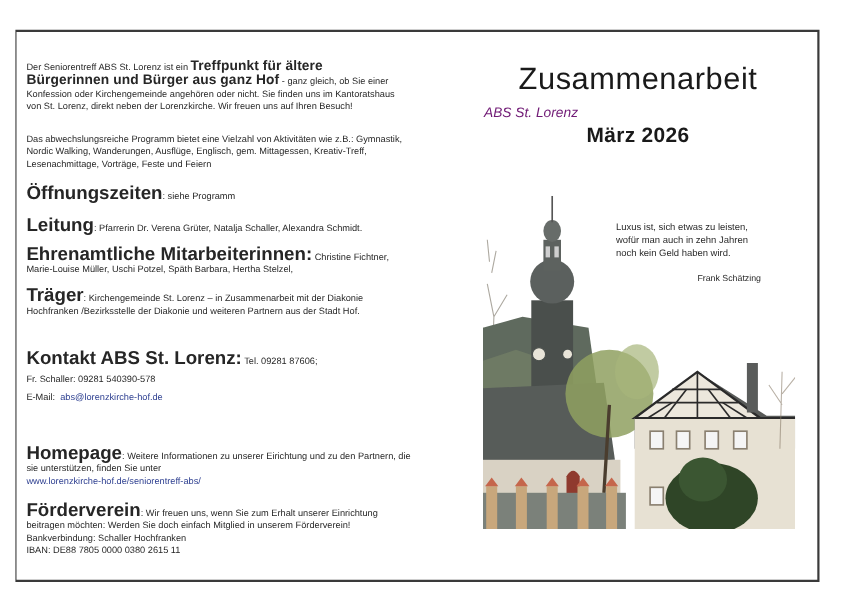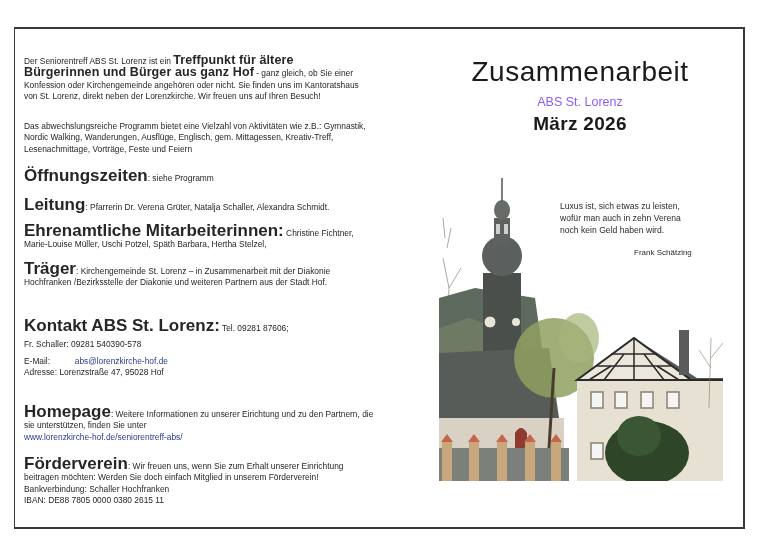--- a/index.html
+++ b/index.html
@@ -7,26 +7,26 @@
            font-family: "Liberation Sans", "DejaVu Sans", sans-serif; color: #1e1e1e; }
     .frame { position: absolute; left: 14px; top: 27px; width: 731px; height: 502px;
              border: 2px solid #3a3a3a; border-left-width: 1px; border-top-width: 2px;
              box-sizing: border-box; }
     .left { position: absolute; left: 24px; top: 44px; width: 350px; font-size: 8.4px; line-height: 11.3px; color: #262626; margin-top: 11px; }
     .left p { margin: 0; }
     .big { font-size: 12.5px; font-weight: bold; letter-spacing: 0.1px; }
     .head { font-size: 17px; font-weight: bold; }
     .sec { position: absolute; left: 24px; width: 350px; font-size: 8.4px; line-height: 11.3px; color: #262626; }
     .sec p { margin: 0; }
-    .link { color: #2b3d8f; margin-left: 20px; }
+    .link { color: #2b3d8f; }
     .ulink { color: #2b3d8f; }
     .bold { font-weight: bold; }
 
     .title { position: absolute; left: 440px; top: 56px; width: 280px; text-align: center; font-size: 28px; font-weight: normal; color: #1a1a1a; letter-spacing: 0.5px; }
-    .subtitle { position: absolute; left: 440px; top: 95px; width: 280px; text-align: center; font-size: 12.5px; color: #8b5cf6; }
+    .subtitle { position: absolute; left: 440px; top: 95px; width: 280px; text-align: left; font-size: 12.5px; color: #701a75; font-style: italic; }
     .date { position: absolute; left: 440px; top: 113px; width: 280px; text-align: center; font-size: 19px; font-weight: bold; color: #1a1a1a; letter-spacing: 0.3px; }
 
     .photo { position: absolute; left: 439px; top: 178px; width: 284px; height: 303px; overflow: hidden; }
     .quote { position: absolute; left: 560px; top: 201px; width: 170px; font-size: 8.6px; line-height: 11.8px; color: #2a2a2a; }
     .author { position: absolute; left: 634px; top: 248px; font-size: 8px; color: #2a2a2a; }
   </style>
 </head>
 <body>
 
 <div class="frame"></div>
@@ -55,21 +55,20 @@
 </div>
 
 <div class="sec" style="top:263px;">
   <p><span class="head">Träger</span><span>: Kirchengemeinde St. Lorenz – in Zusammenarbeit mit der Diakonie Hochfranken /Bezirksstelle der Diakonie und weiteren Partnern aus der Stadt Hof.</span></p>
 </div>
 
 <div class="sec" style="top:320px;">
   <p style="margin-bottom:5px;"><span class="head">Kontakt ABS St. Lorenz:</span><span> Tel. 09281 87606;</span></p>
   <p>Fr. Schaller: 09281 540390-578</p>
   <p style="margin-top:5px;"><span style="white-space:pre;">E-Mail:  </span><a class="link">abs@lorenzkirche-hof.de</a></p>
-  <p>Adresse: Lorenzstraße 47, 95028 Hof</p>
 </div>
 
 <div class="sec" style="top:406px;">
   <p><span class="head">Homepage</span><span>: Weitere Informationen zu unserer Eirichtung und zu den Partnern, die sie unterstützen, finden Sie unter</span></p>
   <p><a class="ulink">www.lorenzkirche-hof.de/seniorentreff-abs/</a></p>
 </div>
 
 <div class="sec" style="top:458px;">
   <p><span class="head">Förderverein</span><span>: Wir freuen uns, wenn Sie zum Erhalt unserer Einrichtung beitragen möchten: Werden Sie doch einfach Mitglied in unserem Förderverein!</span></p>
   <p>Bankverbindung: Schaller Hochfranken</p>
@@ -153,16 +152,16 @@
     <ellipse cx="200" cy="258" rx="22" ry="20" fill="#3b5632"></ellipse>
 
     <g stroke="#8a7d6a" stroke-width="1" fill="none" opacity="0.6">
       <path d="M270 230 L272 160 M272 180 L284 165 M272 190 L260 172"></path>
     </g>
   </svg>
 </div>
 
 <div class="quote">
   <div>Luxus ist, sich etwas zu leisten,</div>
-  <div>wofür man auch in zehn Verena</div>
+  <div>wofür man auch in zehn Jahren</div>
   <div>noch kein Geld haben wird.</div>
 </div>
 <div class="author">Frank Schätzing</div>
 
 </body></html>

